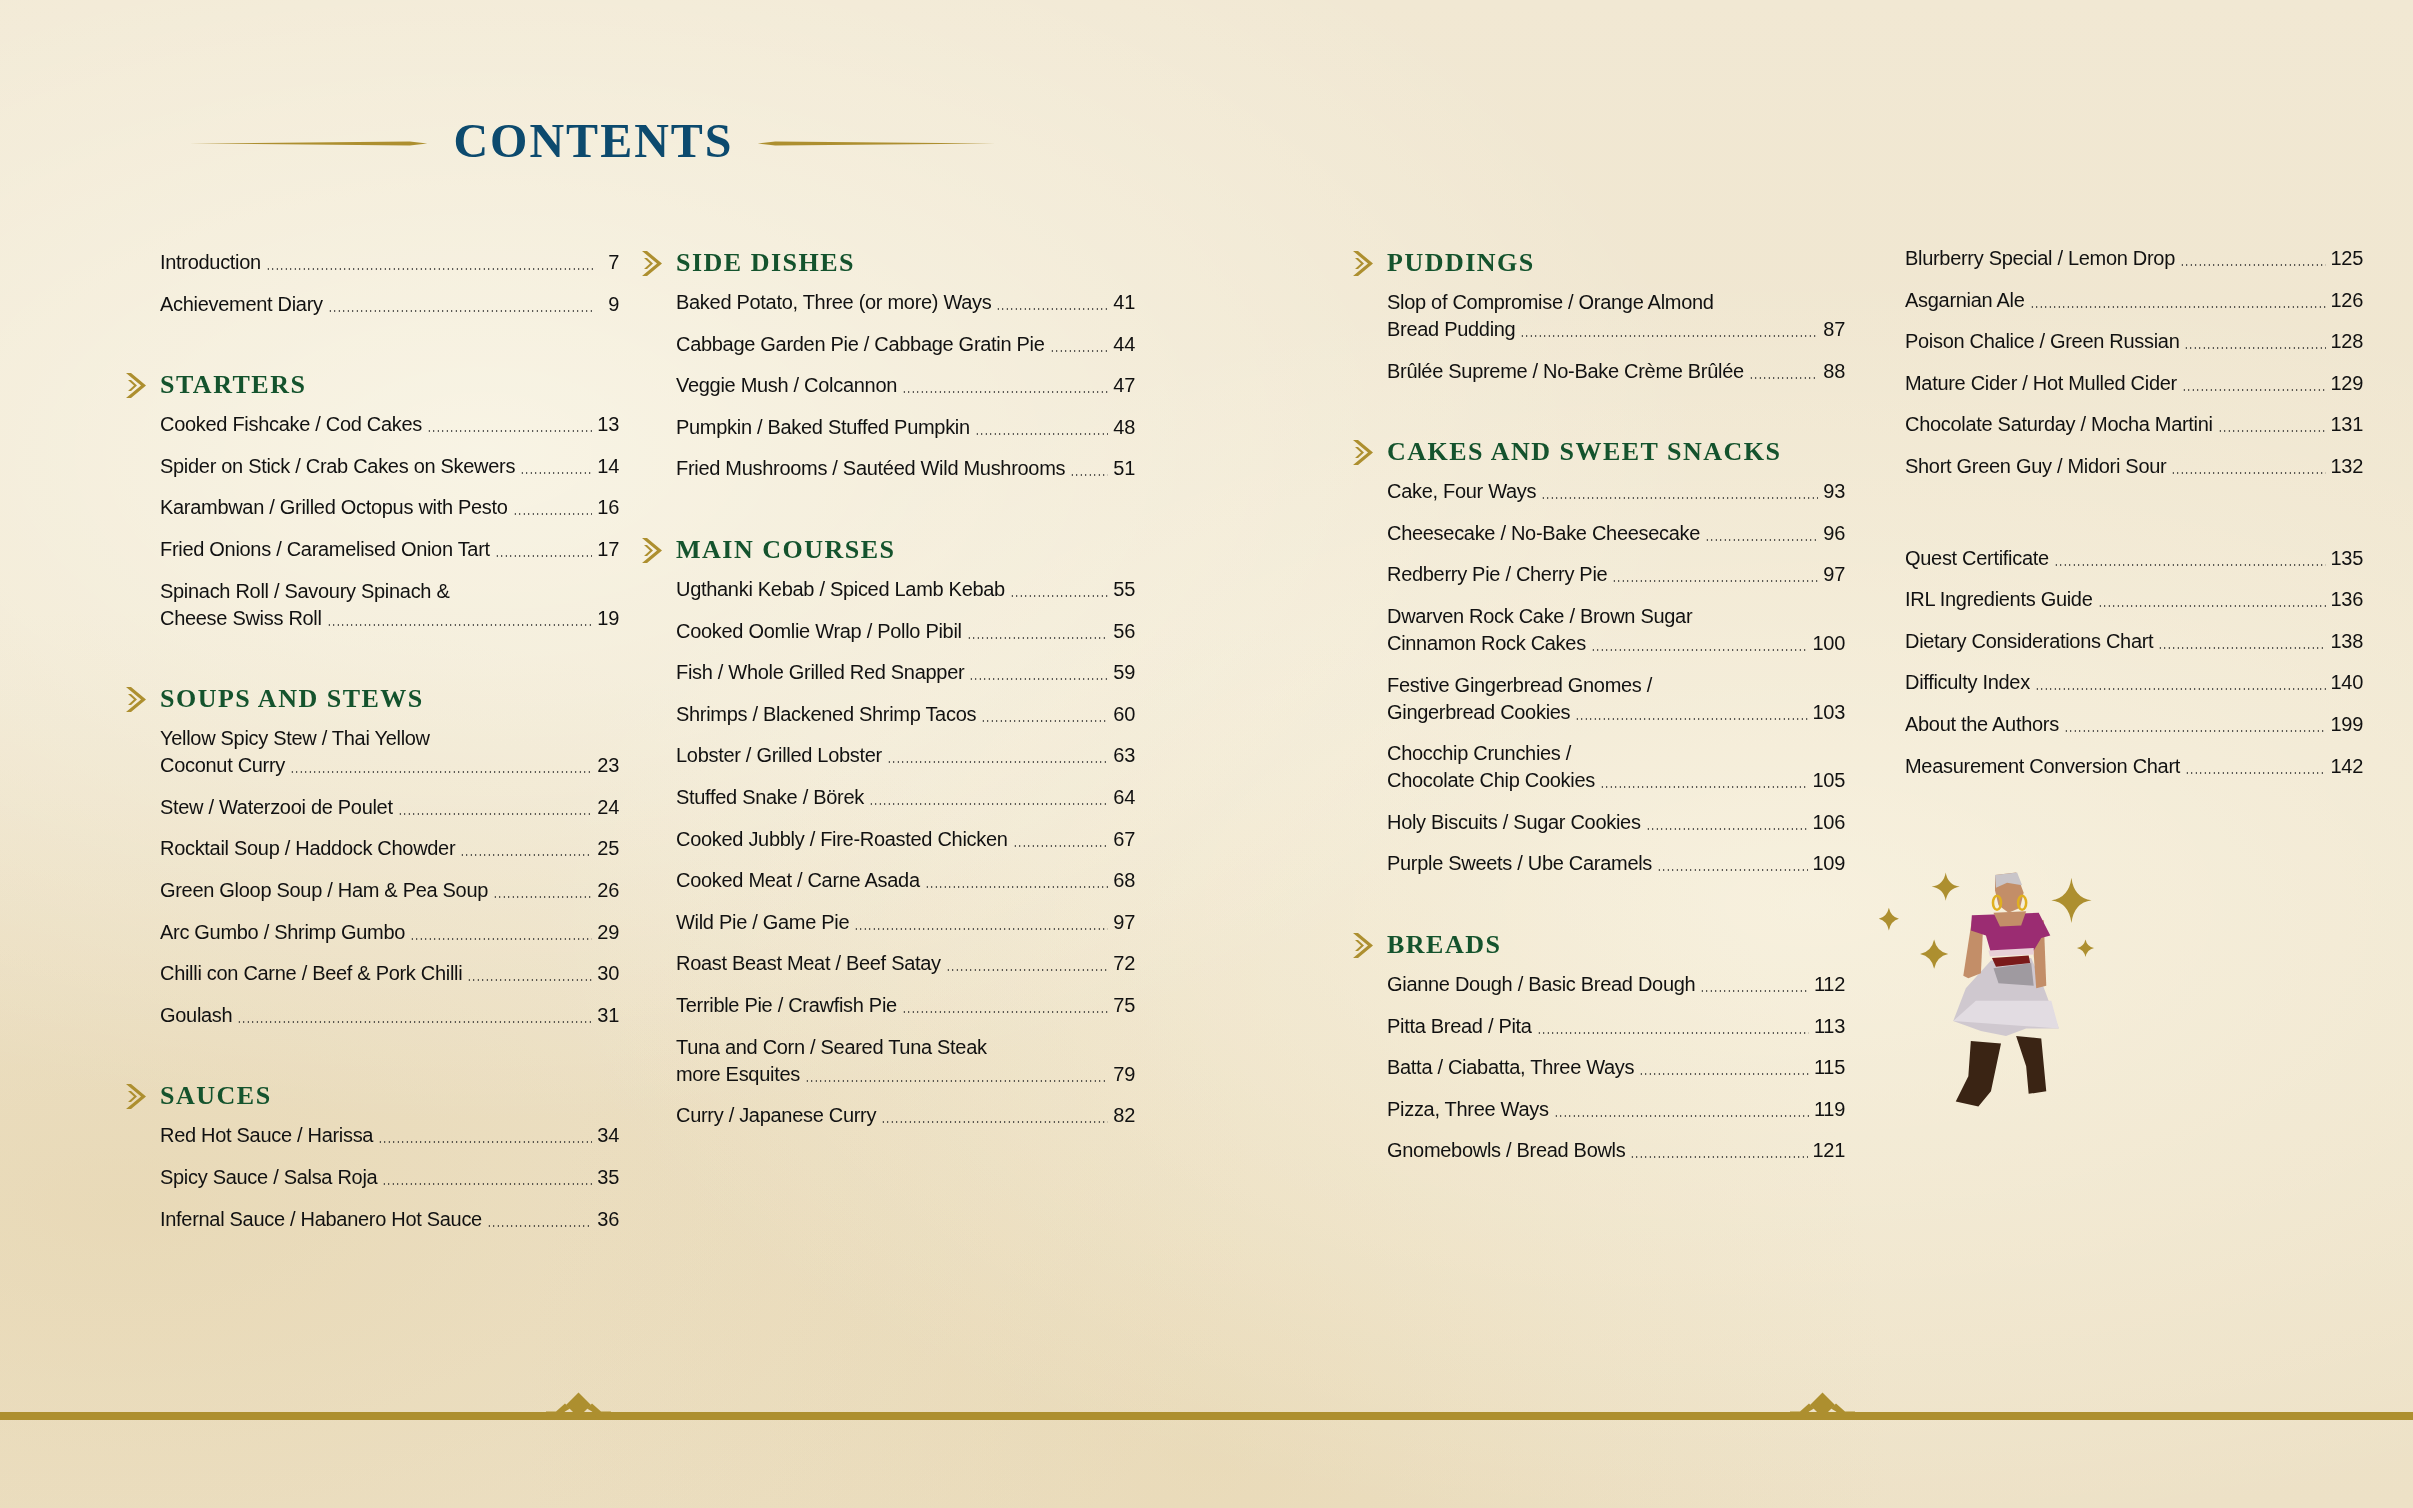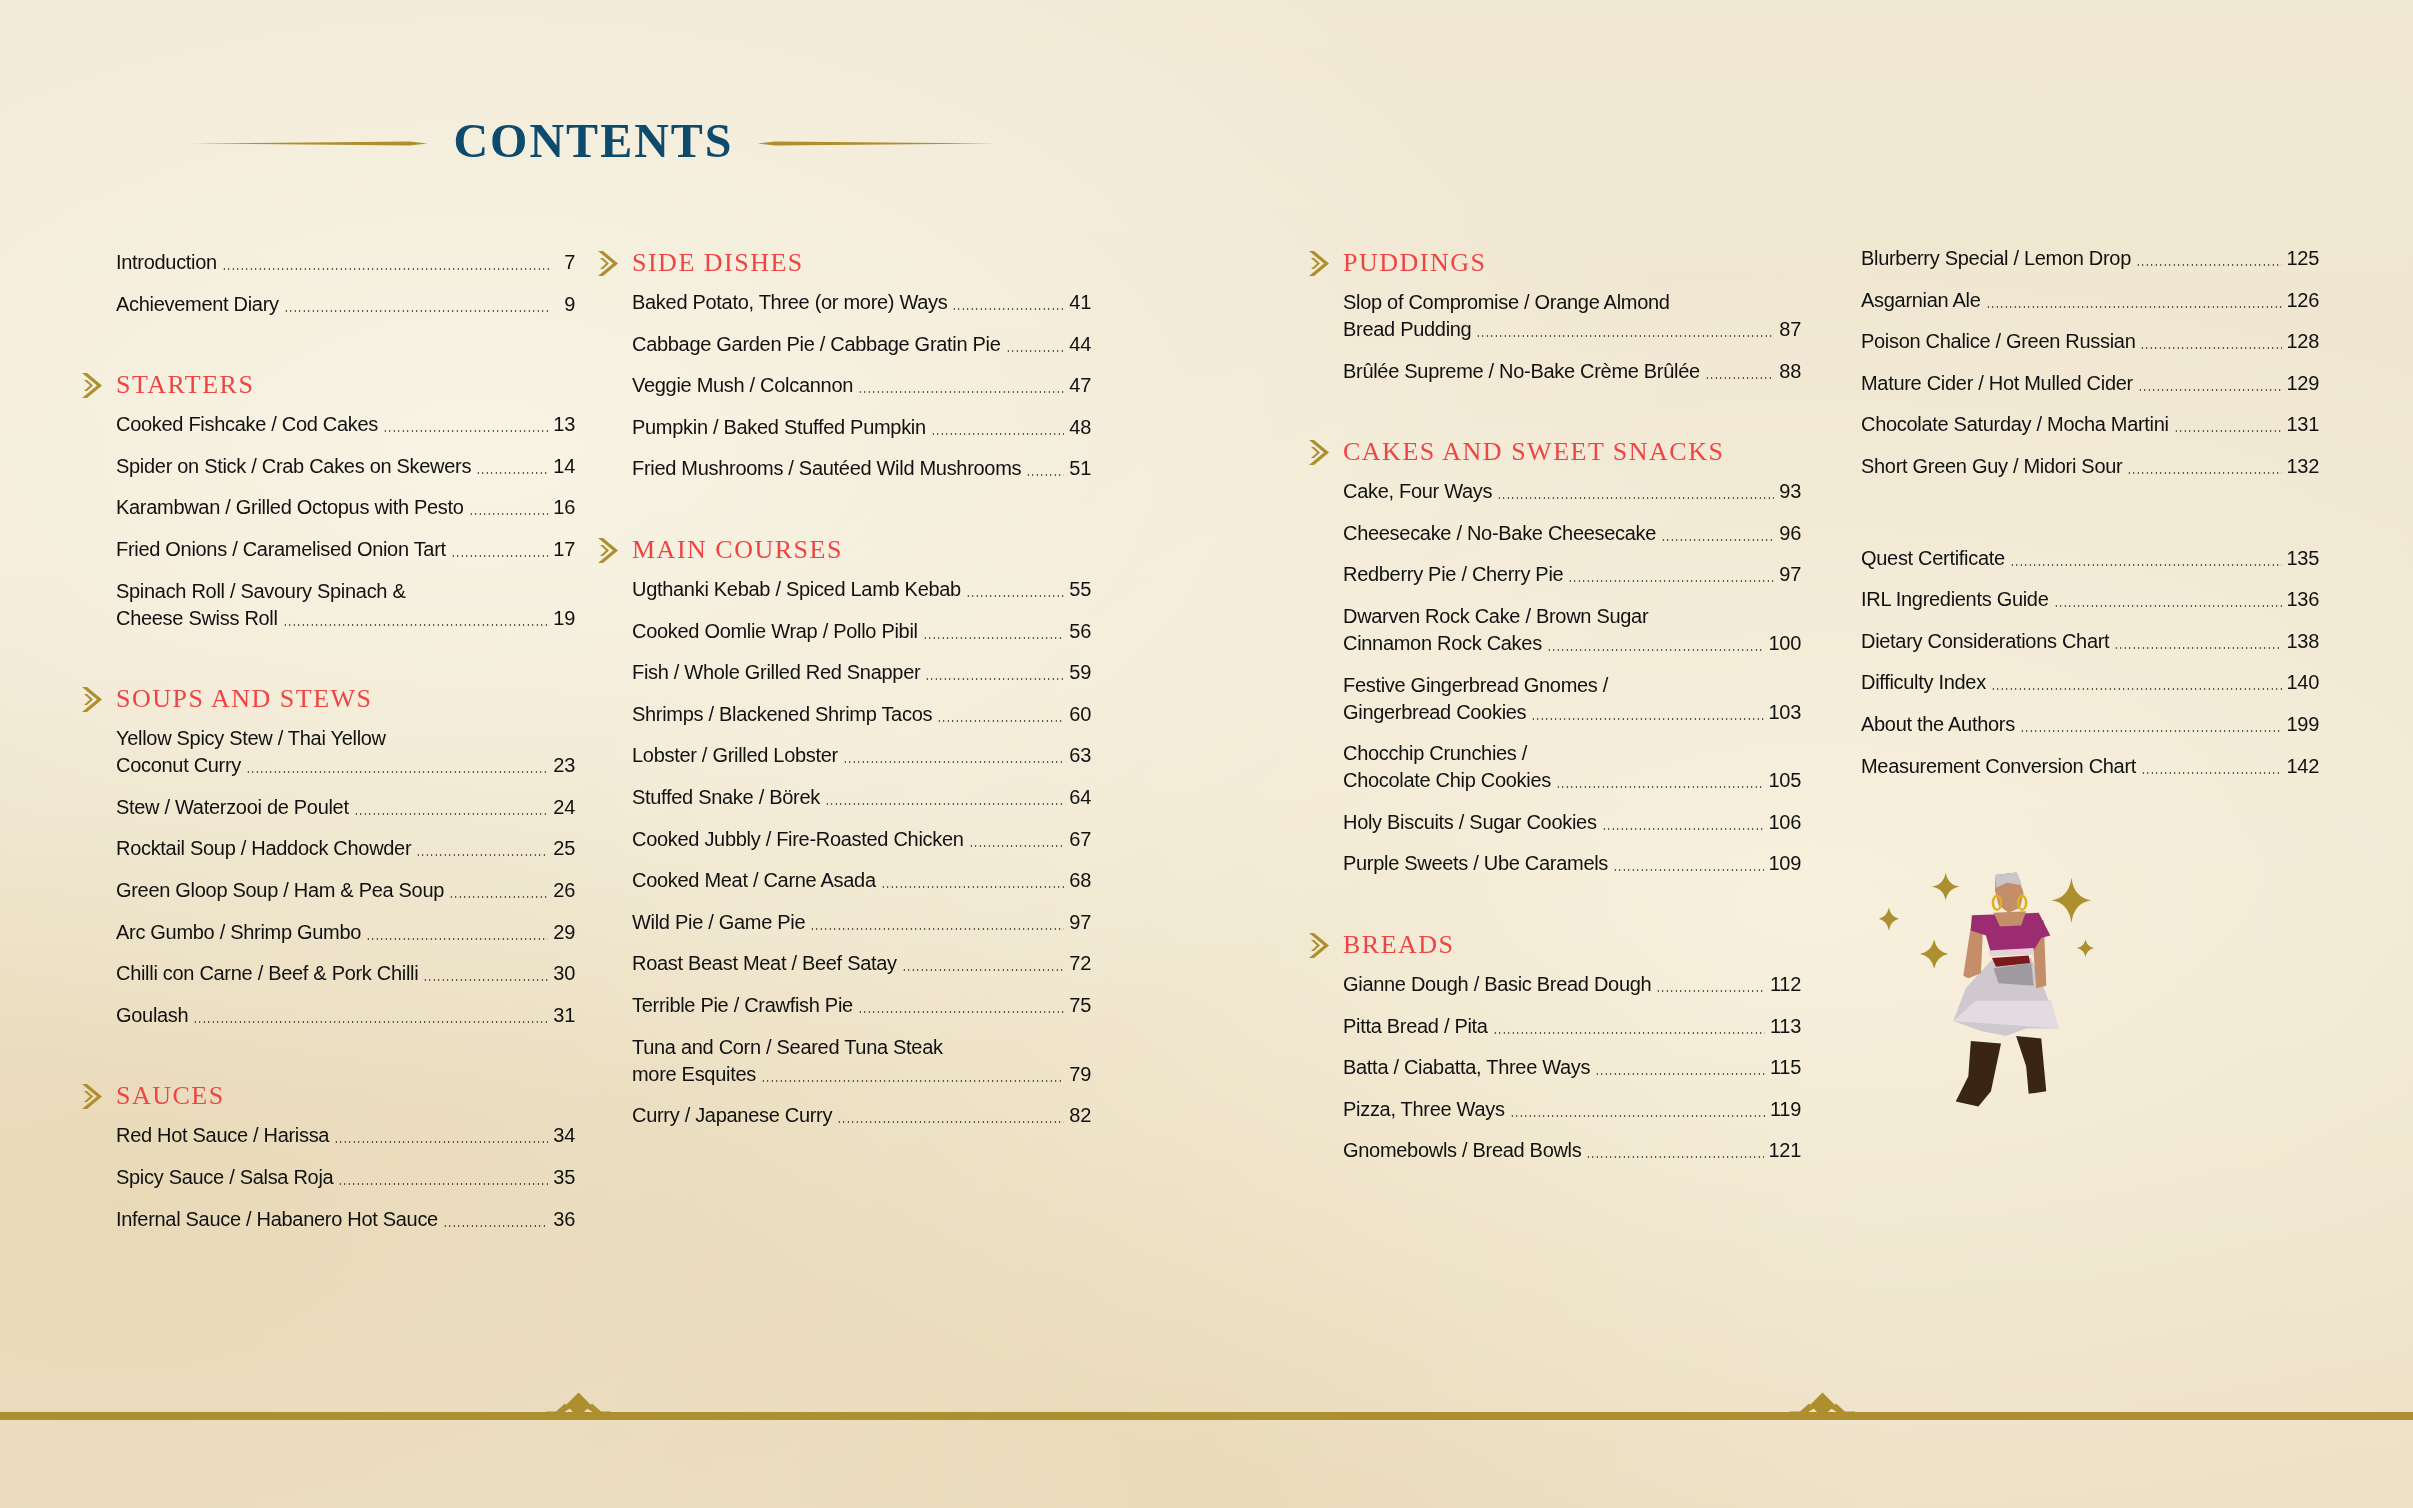--- a/index.html
+++ b/index.html
@@ -15,25 +15,25 @@
     color:#111;
   }
   .title {
     position:absolute; top:113px; left:0; width:1187px; text-align:center;
     font-family:"Liberation Serif", "DejaVu Serif", serif; font-weight:bold;
     font-size:48px; letter-spacing:2px; color:#0c4a6e;
   }
   .title-rule { position:absolute; top:140px; height:7px; }
   .title-rule svg { display:block; }
 
-  .col { position:absolute; }
+  .col { position:absolute;margin-left:44px; }
   .heading {
     position:relative; height:35px; margin-bottom:9px;
-    font-family:"Liberation Serif", "DejaVu Serif", serif; font-weight:normal;
-    font-size:26px; letter-spacing:1.5px; color:#ef4444; line-height:35px;
+    font-family:"Liberation Serif", "DejaVu Serif", serif; font-weight:bold;
+    font-size:26px; letter-spacing:1.5px; color:#14532d; line-height:35px;
   }
   .heading .arrow { position:absolute; left:-34px; top:6px; width:20px; height:25px; }
   .entry {
     position:relative; font-size:20px; line-height:27px; margin-bottom:14.6px;
     color:#111; font-family:"Liberation Sans", "DejaVu Sans", sans-serif;
     transform-origin:left; letter-spacing:-0.3px;
   }
   .entry .row { display:flex; align-items:baseline; }
   .entry .name { white-space:nowrap; }
   .entry .dots {

